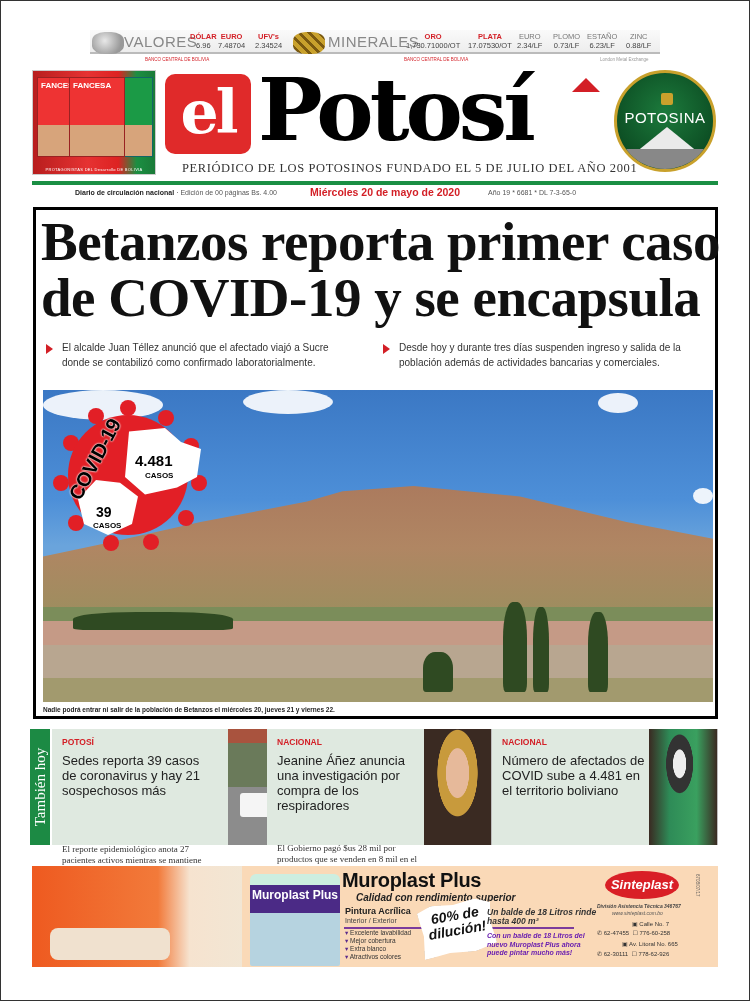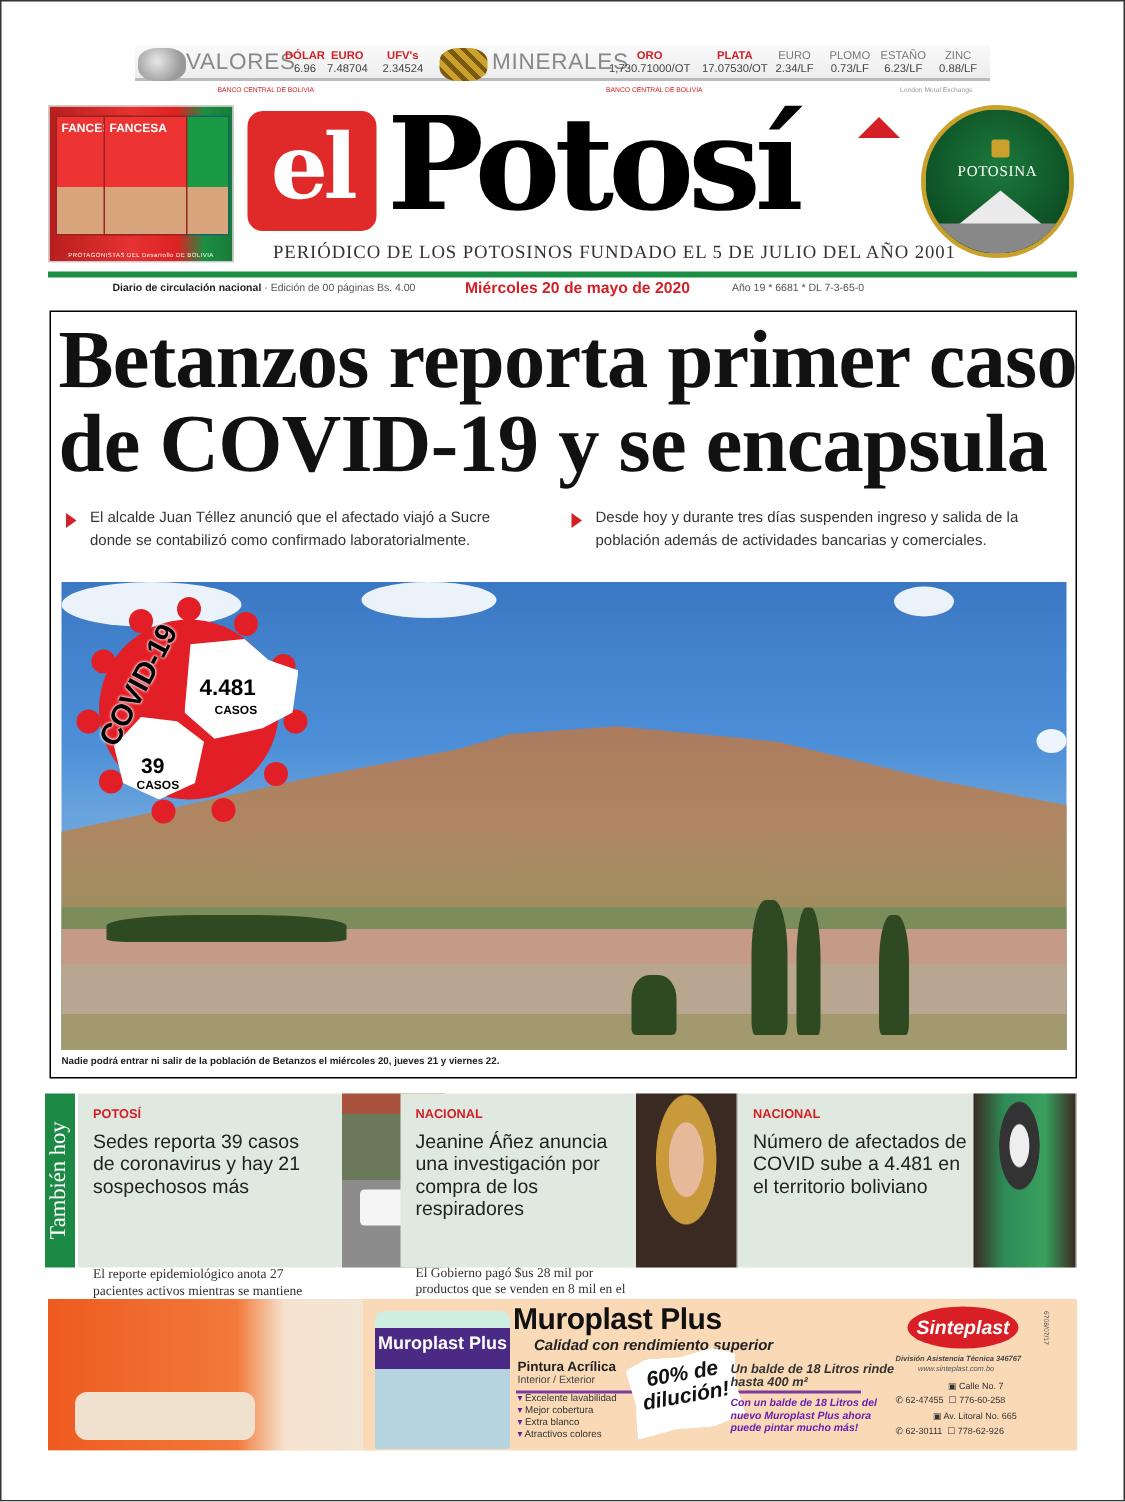--- a/index.html
+++ b/index.html
@@ -28,33 +28,33 @@
     .ad-fancesa .bag.b1 { left: 4px; } .ad-fancesa .bag.b2 { left: 36px; width: 56px; z-index: 2; } .ad-fancesa .bag.b3 { left: 88px; width: 32px; background: linear-gradient(#1b9a46 0 60%, #d7a47b 60%); border-color: #166; }
     .ad-fancesa .brand { position: absolute; top: 3px; left: 3px; font-size: 8px; font-weight: bold; color: #fff; }
     .ad-fancesa .tag { position: absolute; left: 0; right: 0; bottom: 2px; font-size: 4px; color: #fff; text-align: center; letter-spacing: 0.3px; }
 
     .logo-el { position: absolute; left: 165px; top: 74px; width: 86px; height: 80px; background: #e02a2a; border-radius: 10px; color: #fff; font-family: "DejaVu Serif", serif; font-weight: bold; font-size: 60px; line-height: 76px; text-align: center; letter-spacing: -3px; }
     .logo-potosi { position: absolute; left: 258px; top: 60px; font-family: "DejaVu Serif", serif; font-weight: bold; font-size: 86px; line-height: 100px; letter-spacing: -4px; color: #000; }
     .logo-accent { position: absolute; left: 572px; top: 78px; width: 0; height: 0; border-left: 14px solid transparent; border-right: 14px solid transparent; border-bottom: 14px solid #d31f26; }
     .tagline { position: absolute; left: 182px; top: 161px; font-family: "Liberation Serif", serif; font-size: 12.5px; letter-spacing: 0.6px; color: #333; }
 
     .ad-potosina { position: absolute; left: 614px; top: 70px; width: 102px; height: 102px; border-radius: 50%; background: radial-gradient(circle at 50% 40%, #1c7a3c, #0d4f24 70%); border: 3px solid #c9a12c; overflow: hidden; }
-    .ad-potosina .name { position: absolute; top: 36px; left: 0; right: 0; text-align: center; color: #fff; font-family: Liberation Serif, serif; font-size: 10px; letter-spacing: 0.5px; }
+    .ad-potosina .name { position: absolute; top: 36px; left: 0; right: 0; text-align: center; color: #fff; font-family: Liberation Sans, sans-serif; font-size: 15px; letter-spacing: 0.5px; }
     .ad-potosina .crest { position: absolute; top: 20px; left: 44px; width: 12px; height: 12px; background: #c9a12c; border-radius: 2px; }
     .ad-potosina .mtn { position: absolute; left: 18px; top: 54px; width: 0; height: 0; border-left: 32px solid transparent; border-right: 32px solid transparent; border-bottom: 26px solid #eaeaea; }
     .ad-potosina .base { position: absolute; left: 0; right: 0; bottom: 0; height: 20px; background: #888; }
 
     .green-rule { position: absolute; left: 32px; top: 181px; width: 686px; height: 4px; background: #1a8f44; }
     .info-line { position: absolute; top: 189px; font-size: 7px; color: #555; }
     .info-line b { color: #222; }
     .info-left { left: 75px; } .info-right { left: 488px; }
     .info-date { position: absolute; left: 310px; top: 186px; font-size: 10.5px; font-weight: bold; color: #d31f26; }
 
     
-    .main-box { position: absolute; left: 33px; top: 207px; width: 685px; height: 512px; border: 1px solid #000000; }
+    .main-box { position: absolute; left: 33px; top: 207px; width: 685px; height: 512px; border: 3px solid #000000; }
     .headline { position: absolute; left: 5px; top: 4px; width: 680px; font-family: "Liberation Serif", serif; font-size: 55px; line-height: 56px; color: #111; letter-spacing: -0.5px; }
     .bullet { position: absolute; top: 130px; font-size: 10px; line-height: 15px; color: #333; }
     .bullet.b1 { left: 10px; width: 310px; } .bullet.b2 { left: 347px; width: 330px; }
     .bullet .arrow { position: absolute; left: 0; top: 4px; width: 0; height: 0; border-top: 5px solid transparent; border-bottom: 5px solid transparent; border-left: 7px solid #d31f26; }
     .bullet .txt { display: block; padding-left: 16px; }
 
     .photo { position: absolute; left: 7px; top: 180px; width: 670px; height: 312px; overflow: hidden; background: linear-gradient(#3b78c4 0%, #4d8fd8 35%, #6aa4dc 50%); }
     .photo .cloud { position: absolute; background: #fff; border-radius: 50%; opacity: 0.9; }
     .photo .hill { position: absolute; left: -20px; right: -20px; top: 55px; bottom: 0; background: linear-gradient(#a8735a, #b08663 40%, #9a8f5e 70%, #6c7a3a); clip-path: polygon(0 45%, 12% 38%, 25% 30%, 40% 22%, 45% 18%, 55% 16%, 70% 20%, 85% 30%, 100% 38%, 100% 100%, 0 100%); }
     .photo .town { position: absolute; left: 0; right: 0; bottom: 0; height: 95px; background: linear-gradient(#7b8d5a 0 15%, #c59a86 15% 40%, #b8a690 40% 75%, #a29a6e 75%); }

